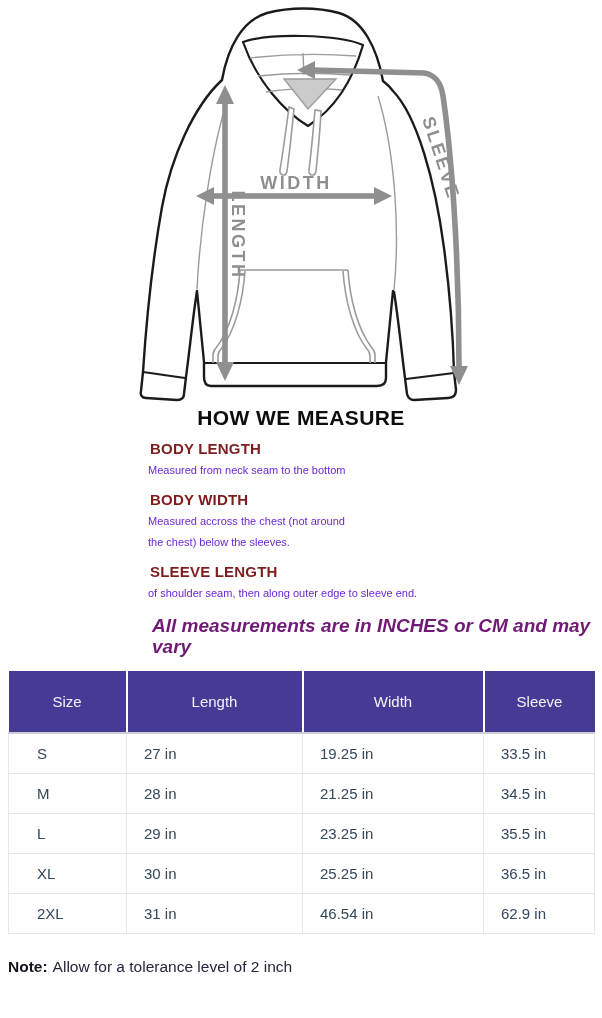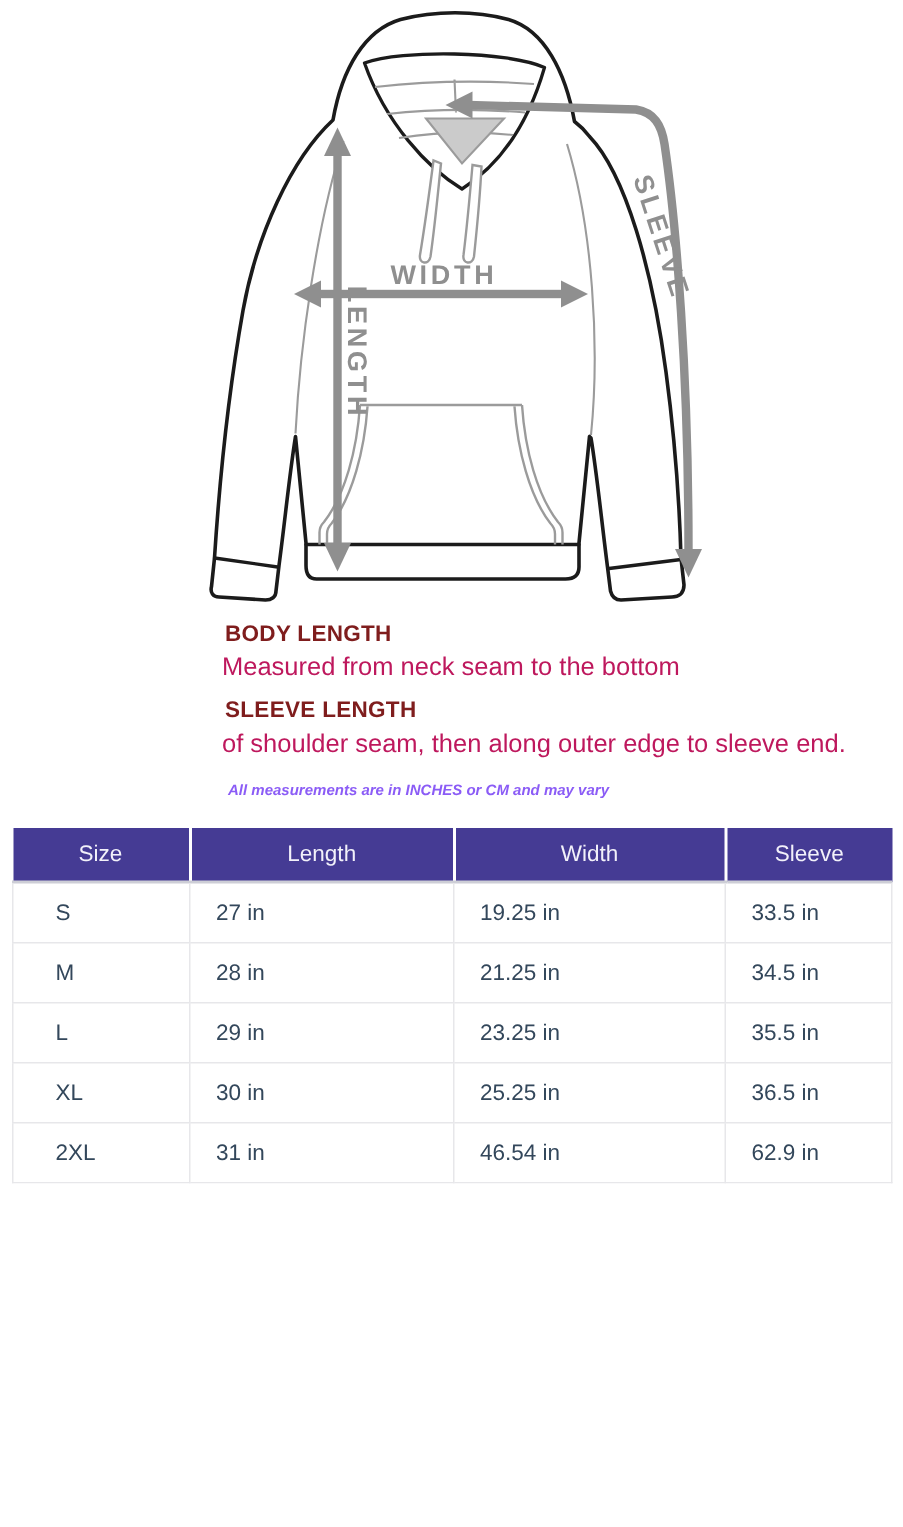--- a/index.html
+++ b/index.html
@@ -12,29 +12,29 @@
   .diag-label{font-family:"Liberation Sans",sans-serif;font-weight:bold;font-size:18px;
     fill:#8f8f8f;letter-spacing:2.5px;}
 
   
   .measure-heading{margin:2px 0 10px 0;text-align:center;font-size:21px;font-weight:bold;
     color:#0d0d0d;letter-spacing:.4px;}
 
   
   .measure-info{margin-left:148px;margin-right:30px;}
   .m-title{font-size:15px;font-weight:bold;color:#7f1d1d;margin:10px 0 3px 2px;letter-spacing:.2px;}
-  .m-line{display:block;font-size:17px;color:#be185d;line-height:21px;}
-  .disclaimer{margin:11px 0 0 152px;font-weight:bold;font-style:italic;font-size:10px;
-    line-height:21px;color:#8b5cf6;}
+  .m-line{display:block;font-size:11px;color:#6d28d9;line-height:21px;}
+  .disclaimer{margin:11px 0 0 152px;font-weight:bold;font-style:italic;font-size:19px;
+    line-height:21px;color:#701a75;}
   .d-line{display:block;}
 
   
   .size-table{border-collapse:collapse;width:587px;margin:14px 8px 0 8px;}
   .size-table thead th{background:#453B94;color:#F2F1FA;font-weight:normal;font-size:15px;
-    text-align:center;padding:9px 6px;border-right:2px solid #ffffff;border-bottom:2px solid #cdced6;}
+    text-align:center;padding:22px 6px;border-right:2px solid #ffffff;border-bottom:2px solid #cdced6;}
   .size-table thead th:last-child{border-right:none;}
   .size-table tbody td{border:1px solid #e7e7ea;color:#33475B;font-size:15px;
     padding:11px 10px 11px 17px;text-align:left;background:#fff;}
   .size-table tbody td:first-child{padding-left:28px;}
 
   
   .note{margin:24px 0 0 8px;font-size:15.5px;color:#26263A;}
   .note-label{font-weight:bold;color:#13131f;margin-right:5px;}
 </style>
 </head>
@@ -90,25 +90,31 @@
         <path fill="#8F8F8F" d="M297,70 L315,61 L315,79 Z"></path>
         <path fill="#8F8F8F" d="M459,385 L450,366 L468,366 Z"></path>
       </g>
 
       <text class="diag-label" x="296" y="189" text-anchor="middle">WIDTH</text>
       <text class="diag-label" x="238" y="241" text-anchor="middle" transform="rotate(90 238 235)">LENGTH</text>
       <text class="diag-label" x="441" y="164" text-anchor="middle" transform="rotate(72 441 158)">SLEEVE</text>
     </svg>
   </div>
 
+  <h1 class="measure-heading">HOW WE MEASURE</h1>
 
   <div class="measure-info">
     <div>
       <div class="m-title">BODY LENGTH</div>
       <span class="m-line">Measured from neck seam to the bottom</span>
+    </div>
+    <div>
+      <div class="m-title">BODY WIDTH</div>
+      <span class="m-line">Measured accross the chest (not around</span>
+      <span class="m-line">the chest) below the sleeves.</span>
     </div>
     <div>
       <div class="m-title">SLEEVE LENGTH</div>
       <span class="m-line">of shoulder seam, then along outer edge to sleeve end.</span>
     </div>
   </div>
 
   <div class="disclaimer">
     <span class="d-line">All measurements are in INCHES or CM and may vary</span>
   </div>
@@ -149,14 +155,17 @@
       </tr>
       <tr>
         <td>2XL</td>
         <td>31 in</td>
         <td>46.54 in</td>
         <td>62.9 in</td>
       </tr>
     </tbody>
   </table>
 
+  <p class="note">
+    <span class="note-label">Note:</span><span>Allow for a tolerance level of 2 inch</span>
+  </p>
 
 </div>
 
 </body></html>

